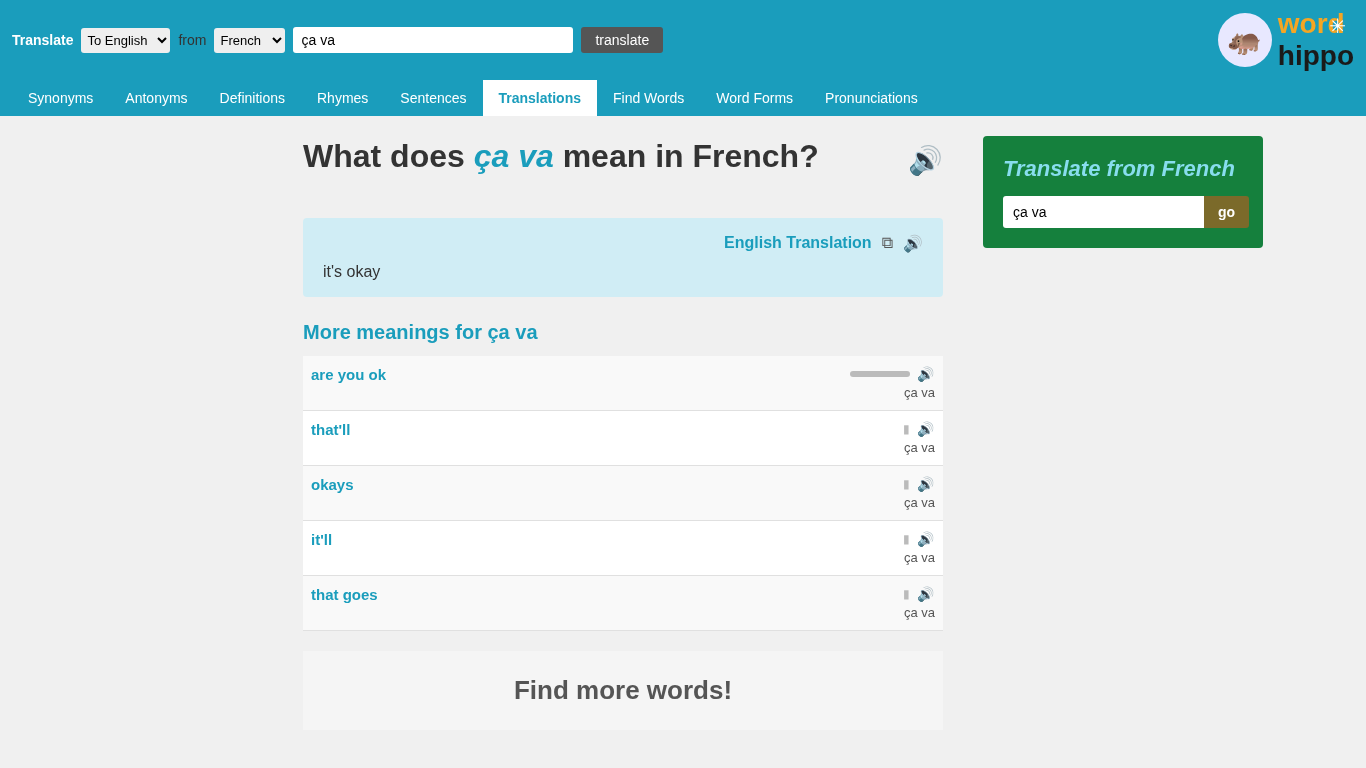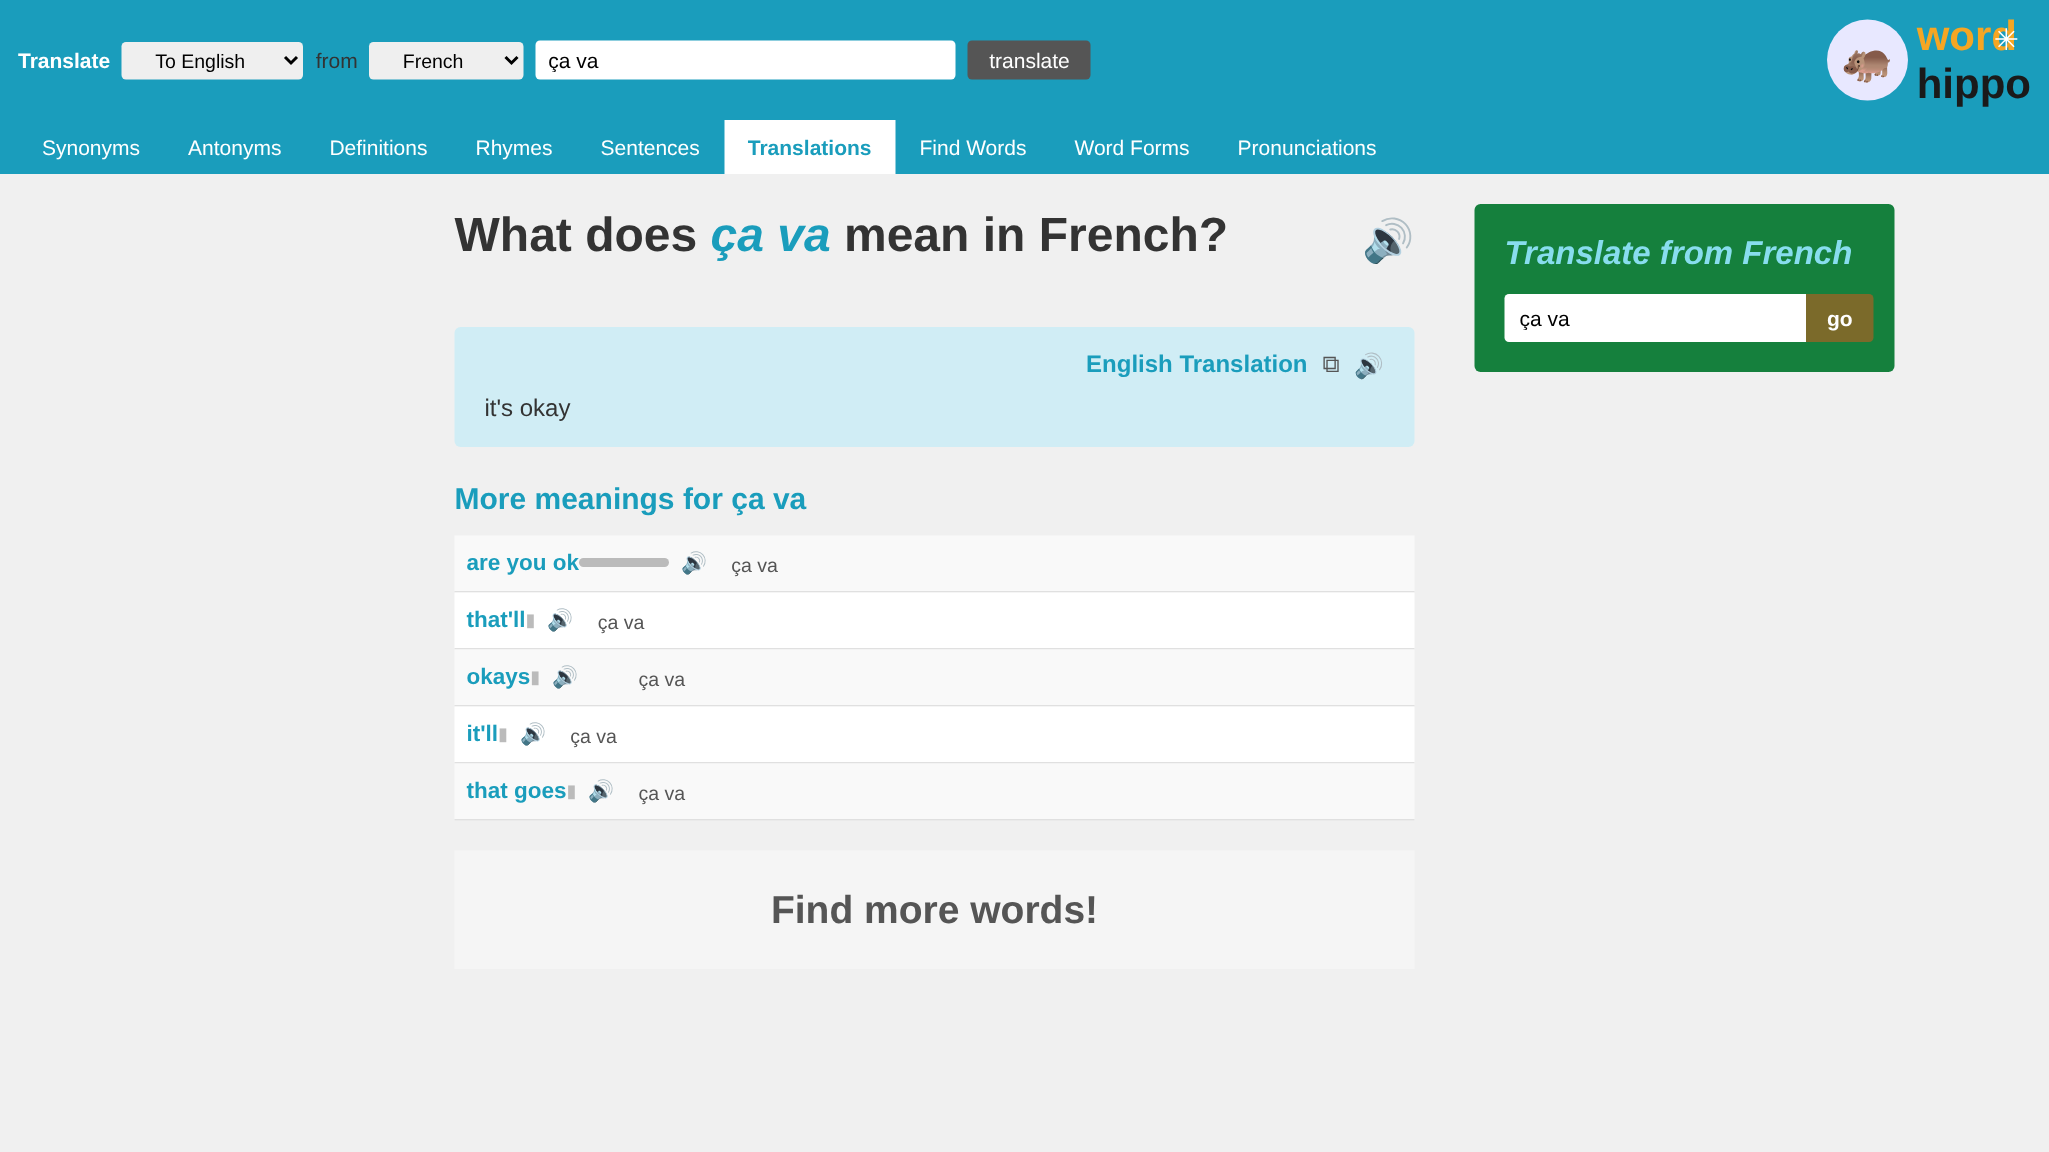--- a/index.html
+++ b/index.html
@@ -12,21 +12,21 @@
       display: flex;
       align-items: center;
       gap: 8px;
     }
     #top-bar label {
       color: white;
       font-size: 14px;
       font-weight: bold;
     }
     #top-bar select {
-      padding: 4px 18px;
+      padding: 4px 2px;
       border: none;
       border-radius: 3px;
       font-size: 13px;
       cursor: pointer;
     }
     #top-bar input[type="text"] {
       padding: 5px 8px;
       border: none;
       border-radius: 3px;
       font-size: 14px;
@@ -174,21 +174,22 @@
       font-size: 20px;
       color: #1a9dbc;
       font-weight: bold;
       margin-bottom: 12px;
     }
 
     .meaning-row {
       padding: 10px 0;
       border-bottom: 1px solid #e0e0e0;
       display: flex;
-      flex-direction: row;
+      flex-direction: column;
+      text-align: right;
     }
     .meaning-row:nth-child(odd) { background: #f9f9f9; }
     .meaning-row:nth-child(even) { background: white; }
     .meaning-row-inner {
       display: flex;
       align-items: center;
       justify-content: space-between;
       padding: 0 8px;
     }
     .meaning-word {
@@ -351,21 +352,21 @@
         <div class="meaning-row-inner">
           <span class="meaning-word">that'll</span>
           <div class="meaning-icons">
             <span style="color:#bbb;font-size:12px;">▮</span>
             <span>🔊</span>
           </div>
         </div>
         <span class="meaning-original">ça va</span>
       </div>
 
-      <div class="meaning-row" style="background:#f9f9f9;gap:24px;">
+      <div class="meaning-row" style="background:#f9f9f9;">
         <div class="meaning-row-inner">
           <span class="meaning-word">okays</span>
           <div class="meaning-icons">
             <span style="color:#bbb;font-size:12px;">▮</span>
             <span>🔊</span>
           </div>
         </div>
         <span class="meaning-original">ça va</span>
       </div>
 

